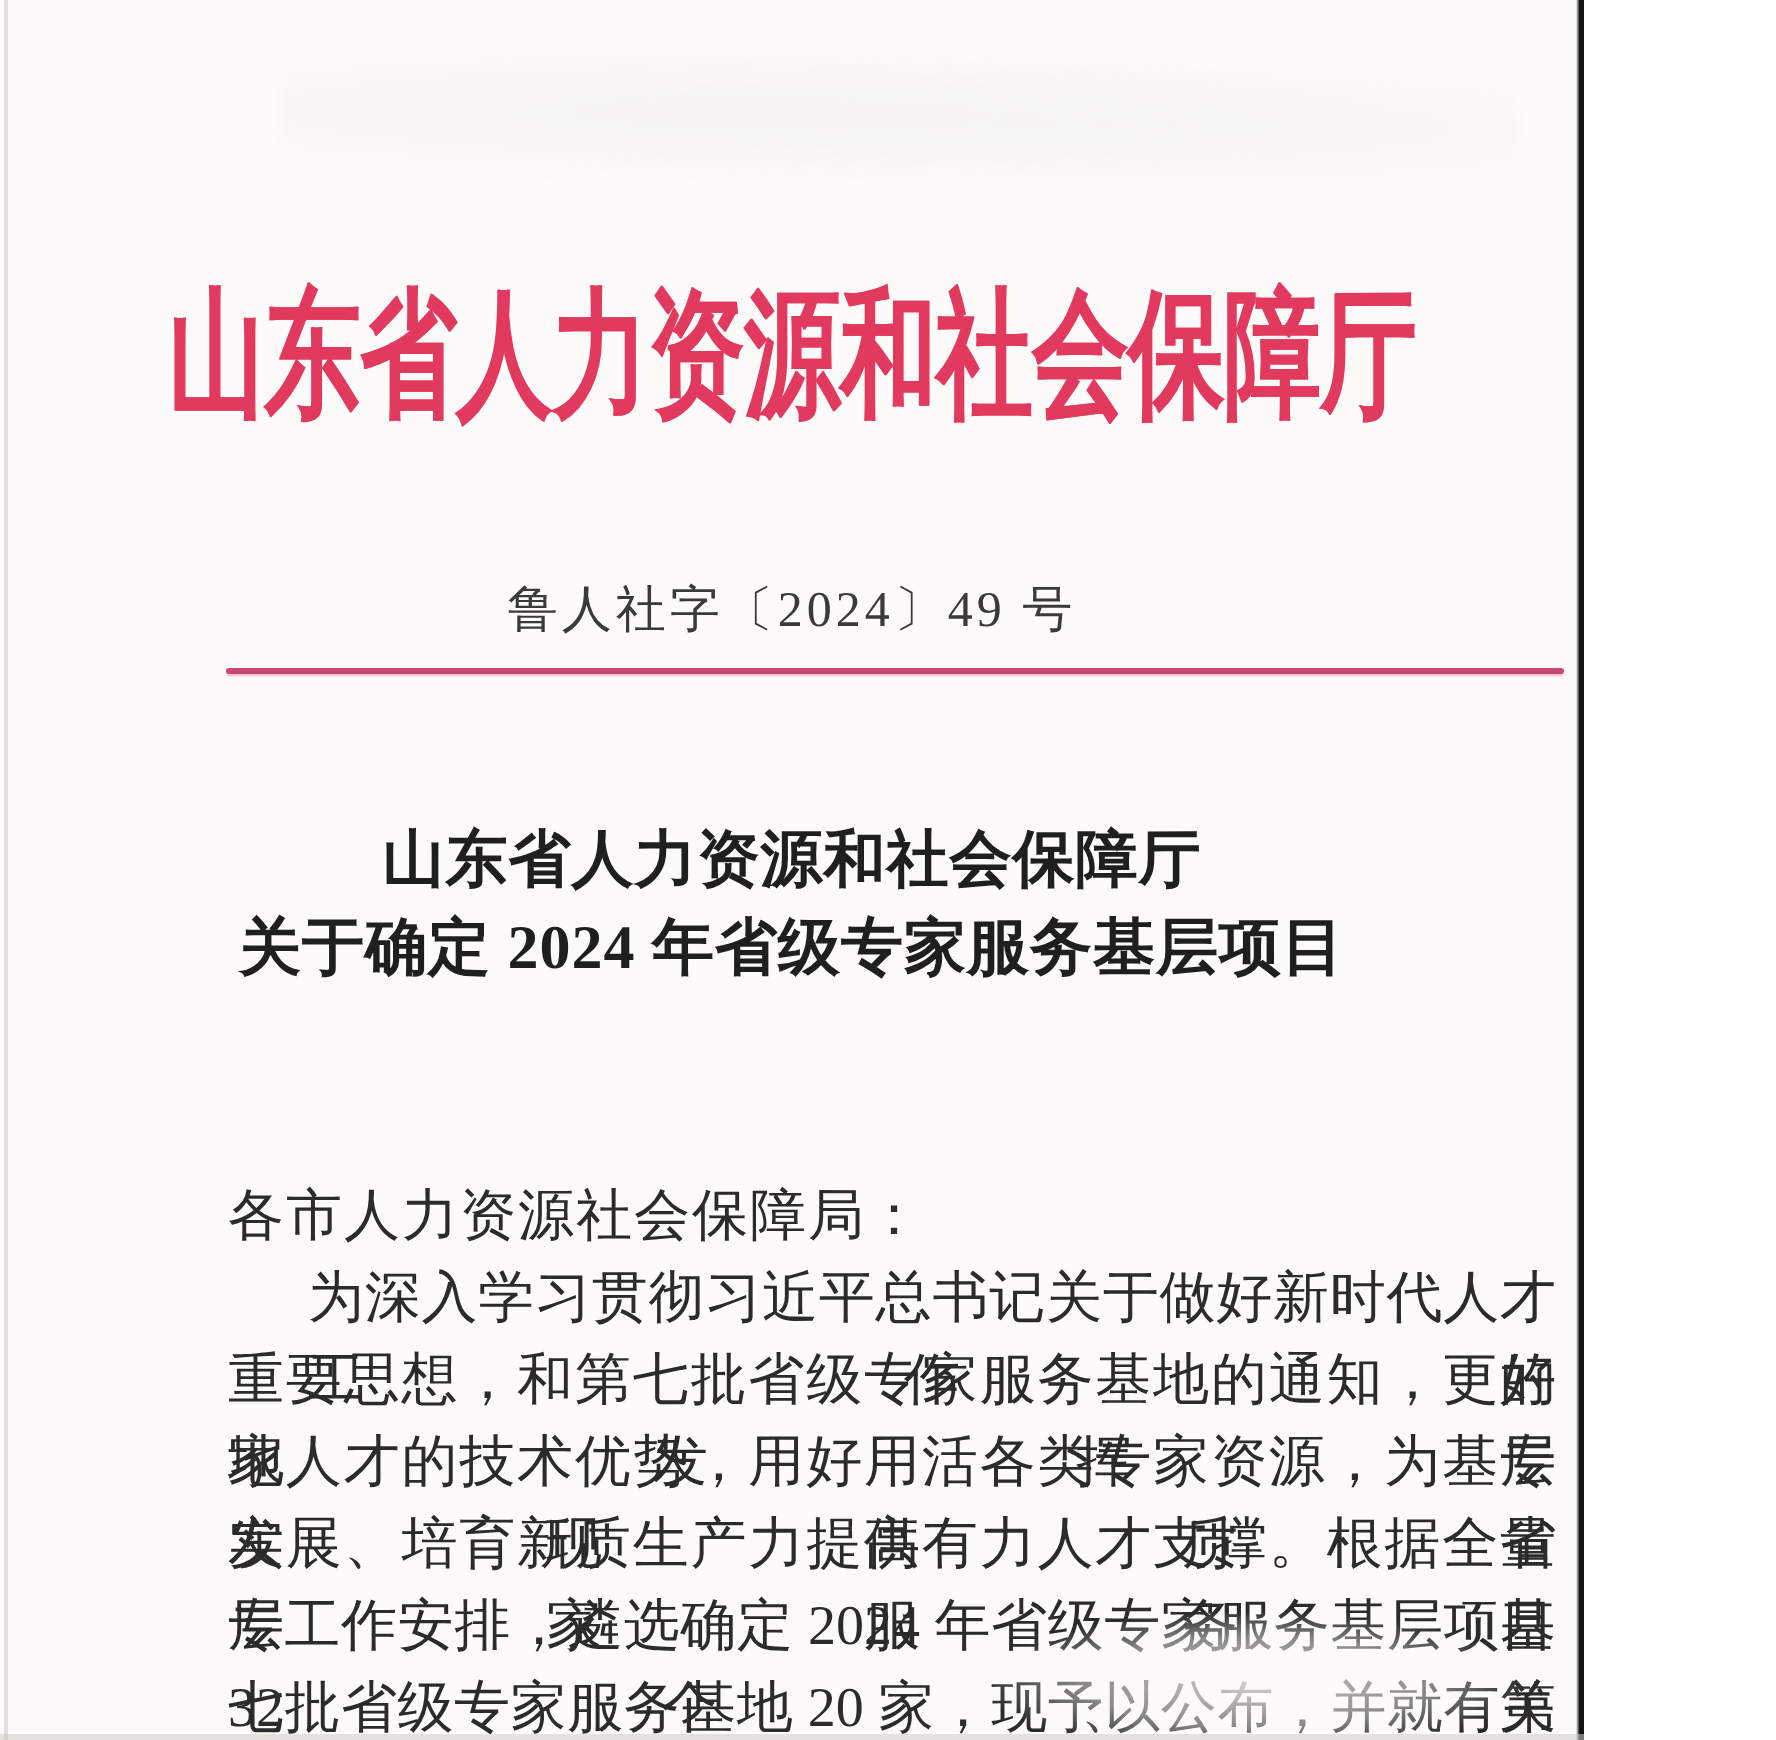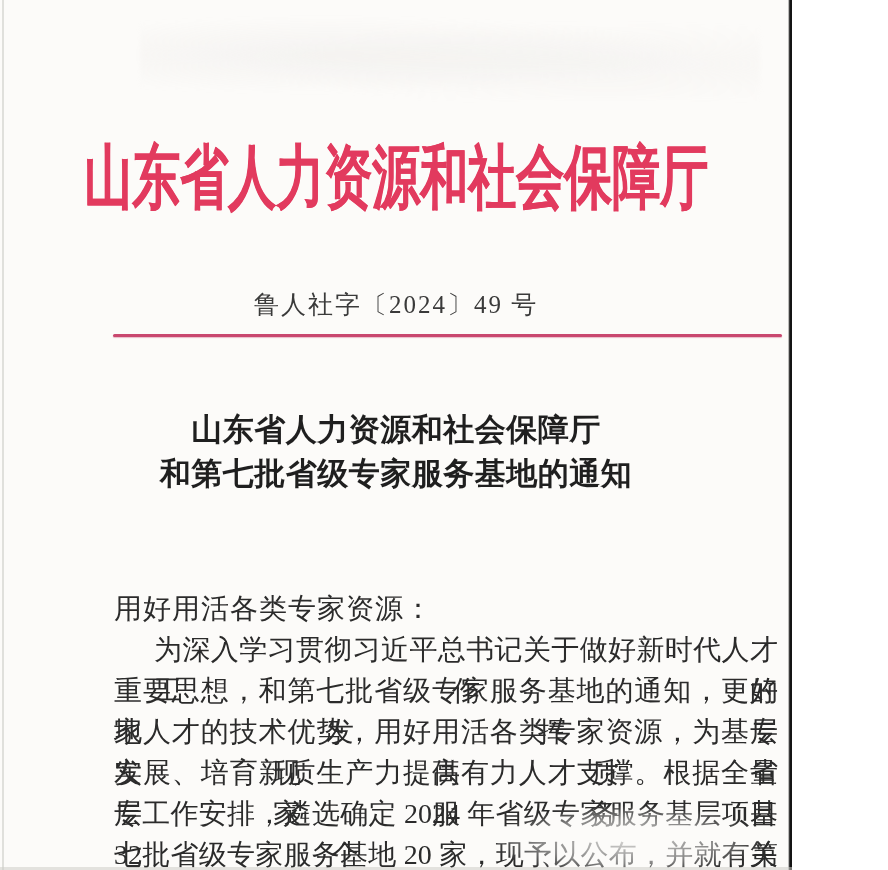--- a/index.html
+++ b/index.html
@@ -107,25 +107,25 @@
   <div class="agency">
     <span class="txt">山东省人力资源和社会保障厅</span>
   </div>
 
   <div class="doc-number">鲁人社字〔2024〕49 号</div>
 
   <div class="red-divider"></div>
 
   <div class="doc-title">
     <div class="t-line">山东省人力资源和社会保障厅</div>
-    <div class="t-line">和第七批省级专家服务基地的通知</div>
+    <div class="t-line">关于确定 2024 年省级专家服务基层项目</div>
   </div>
 
   <div class="body-text">
-    <div class="b-line salutation">用好用活各类专家资源：</div>
+    <div class="b-line salutation">各市人力资源社会保障局：</div>
     <div class="b-line justify indent">为深入学习贯彻习近平总书记关于做好新时代人才工作的</div>
     <div class="b-line justify">重要思想，和第七批省级专家服务基地的通知，更好地发挥专</div>
     <div class="b-line justify">家人才的技术优势，用好用活各类专家资源，为基层实现高质量</div>
     <div class="b-line justify">发展、培育新质生产力提供有力人才支撑。根据全省专家服务基</div>
     <div class="b-line justify">层工作安排，遴选确定 2024 年省级专家服务基层项目 32 个、第</div>
     <div class="b-line justify">七批省级专家服务基地 20 家，现予以公布，并就有关事宜通知如</div>
   </div>
 
   <div class="scan-smudge"></div>
 

